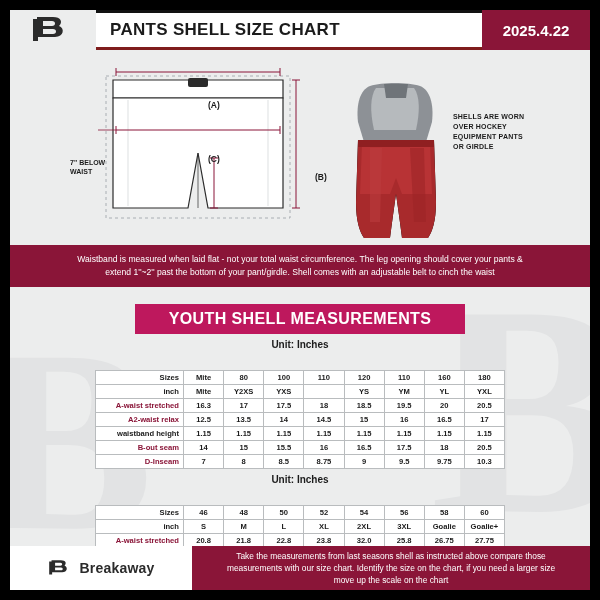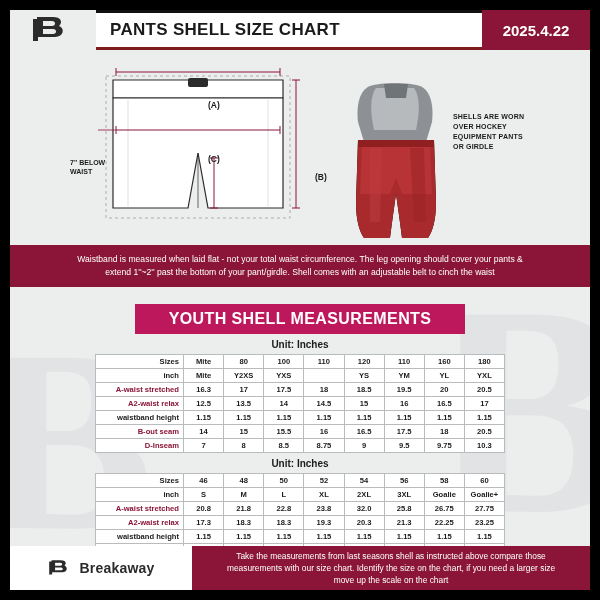--- a/index.html
+++ b/index.html
@@ -145,20 +145,21 @@
     position:relative;
     z-index:2;
     padding:0 85px;
     box-sizing:border-box;
   }
   table{
     width:100%;
     border-collapse:collapse;
     background:#fff;
     table-layout:fixed;
+    margin-top:16px;
   }
   td,th{
     border:1px solid #b9bcbe;
     font-size:7.6px;
     text-align:center;
     height:13px;
     padding:0;
     color:#1b1b1b;
     font-weight:bold;
   }

